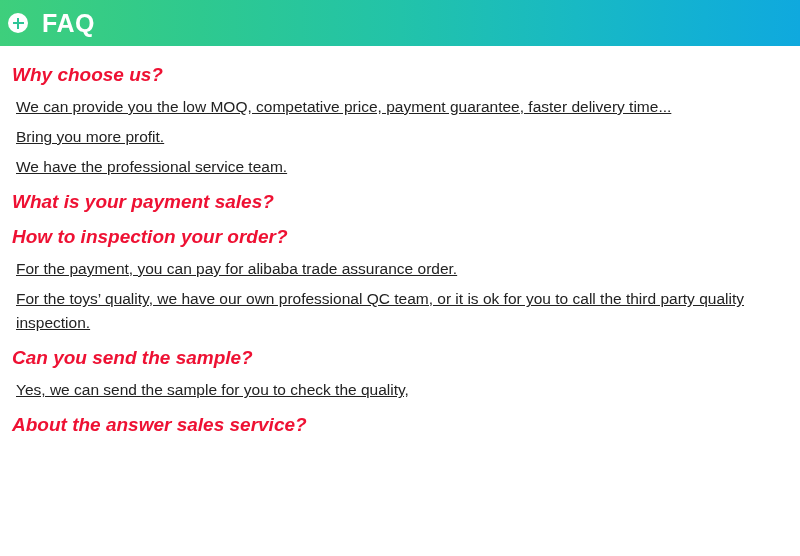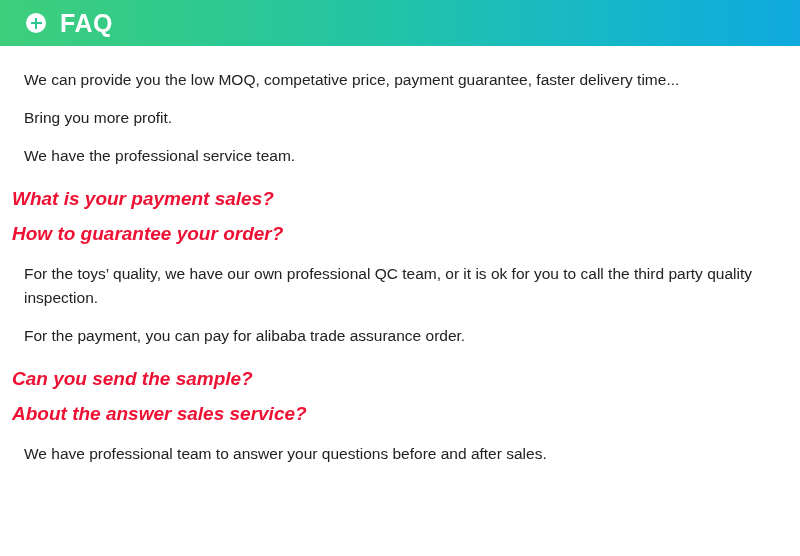--- a/index.html
+++ b/index.html
@@ -21,21 +21,21 @@
   }
   
   .header {
     position: relative;
     width: 800px;
     height: 46px;
     background: linear-gradient(to right, #3ecf7c 0%, #2ec98f 25%, #22c3a9 50%, #18b9c4 72%, #12b0d4 88%, #0fa9de 100%);
     display: flex;
     align-items: center;
     box-sizing: border-box;
-    padding-left: 26px;
+    padding-left: 8px;
   }
   .header-icon {
     width: 20px;
     height: 20px;
     border-radius: 50%;
     background: #ffffff;
     position: relative;
     flex: 0 0 auto;
     display: flex;
     align-items: center;
@@ -81,22 +81,23 @@
     font-weight: bold;
     line-height: 1.0;
     margin: 0;
     padding: 9px 0 7px 2px;
     white-space: nowrap;
   }
   .answer {
     color: #222222;
     font-size: 15.5px;
     line-height: 1.55;
-    margin: 12px;
+    margin: 4px;
     padding: 0 0 0 2px;
+    text-decoration: underline;
   }
   .answer + .answer {
     padding-top: 2px;
   }
   .answer.wrap {
     max-width: 770px;
     white-space: normal;
   }
 </style>
 </head>
@@ -108,39 +109,40 @@
     <span class="header-icon">
       <span class="plus-h"></span>
       <span class="plus-v"></span>
     </span>
     <span class="header-title">FAQ</span>
   </div>
 
   <div class="content">
 
     <div class="qa-block">
+      <div class="question">Why choose us?</div>
       <div class="answer">We can provide you the low MOQ, competative price, payment guarantee, faster delivery time...</div>
       <div class="answer">Bring you more profit.</div>
       <div class="answer">We have the professional service team.</div>
     </div>
 
 
     <div class="qa-block">
       <div class="question">What is your payment sales?</div>
     </div>
 
     <div class="qa-block">
-      <div class="question">How to guarantee your order?</div>
+      <div class="question">How to inspection your order?</div>
+      <div class="answer">For the payment, you can pay for alibaba trade assurance order.</div>
       <div class="answer wrap">For the toys’ quality, we have our own professional QC team, or it is ok for you to call the third party quality inspection.</div>
-      <div class="answer">For the payment, you can pay for alibaba trade assurance order.</div>
     </div>
 
     <div class="qa-block">
       <div class="question">Can you send the sample?</div>
+      <div class="answer">Yes, we can send the sample for you to check the quality,</div>
     </div>
 
     <div class="qa-block">
       <div class="question">About the answer sales service?</div>
-      <div class="answer">We have professional team to answer your questions before and after sales.</div>
     </div>
 
   </div>
 </div>
 
 </body></html>

